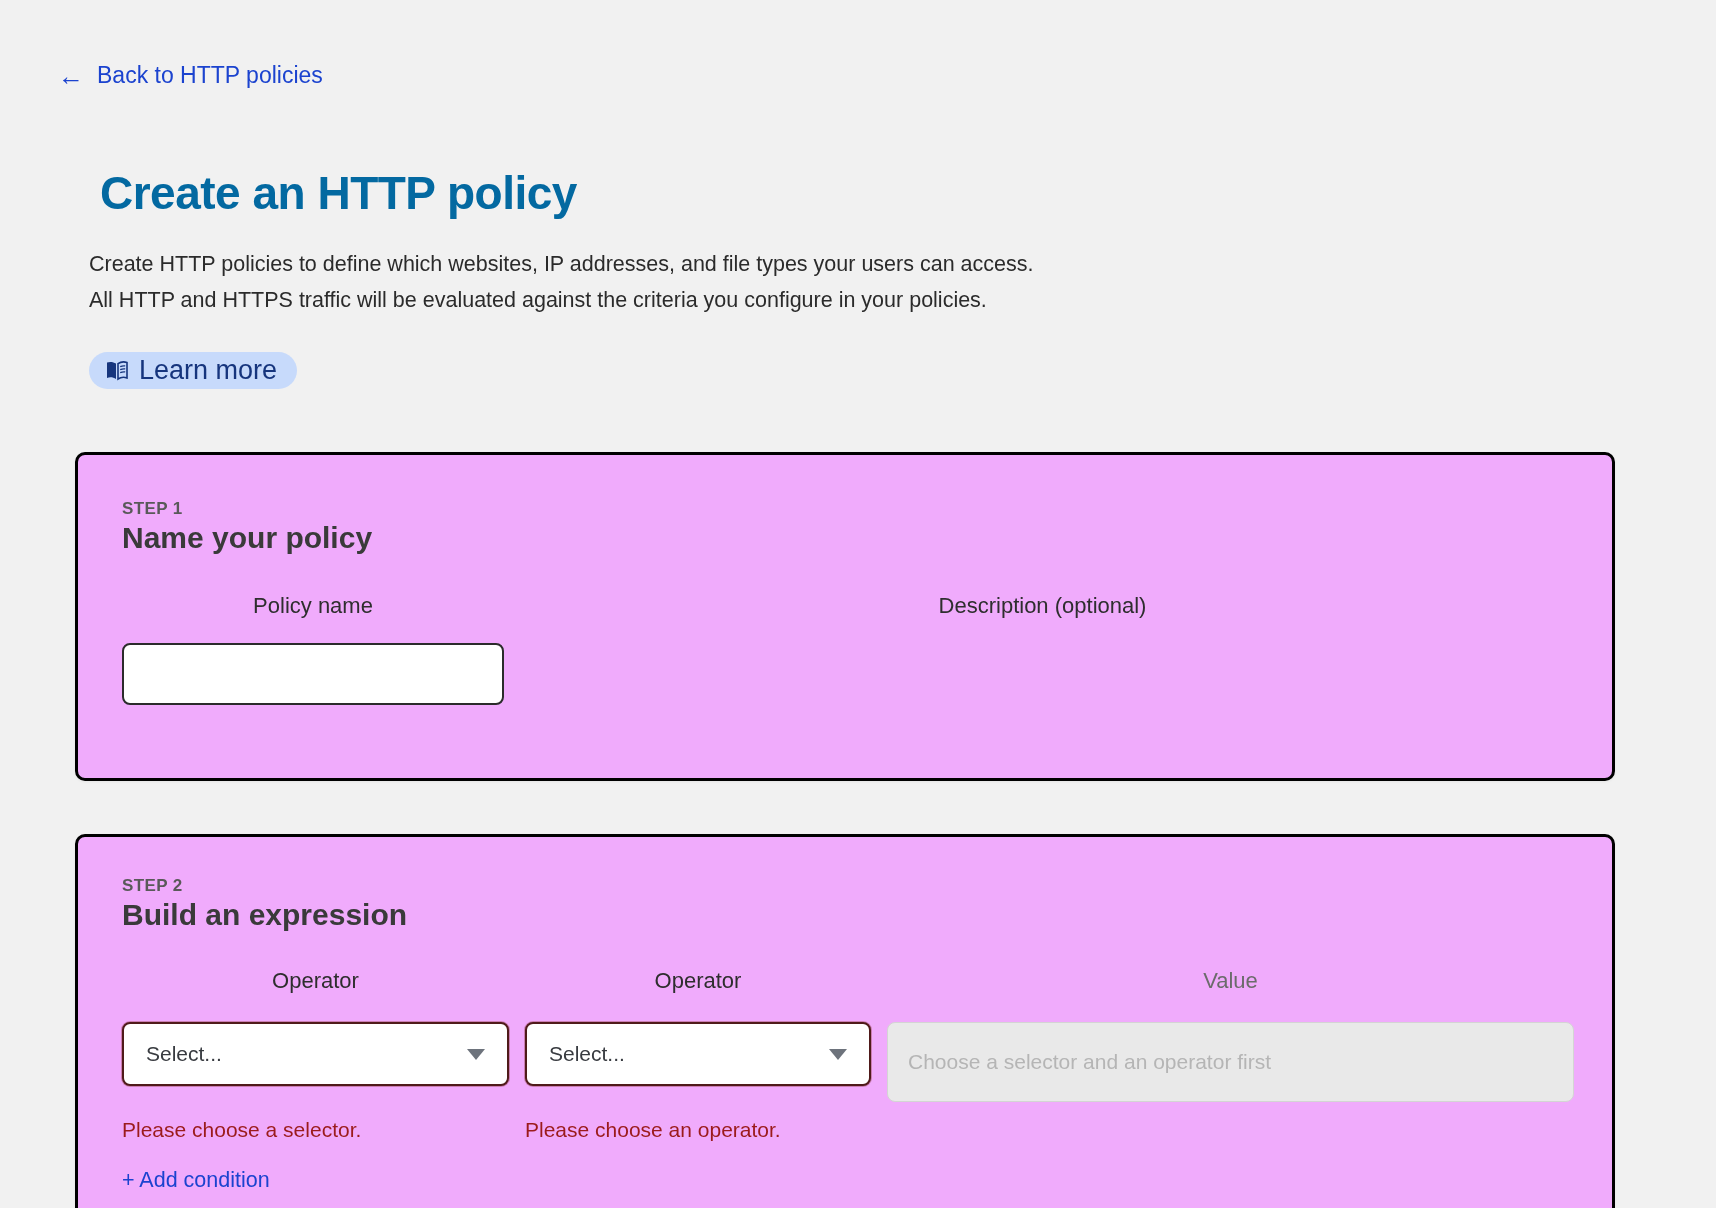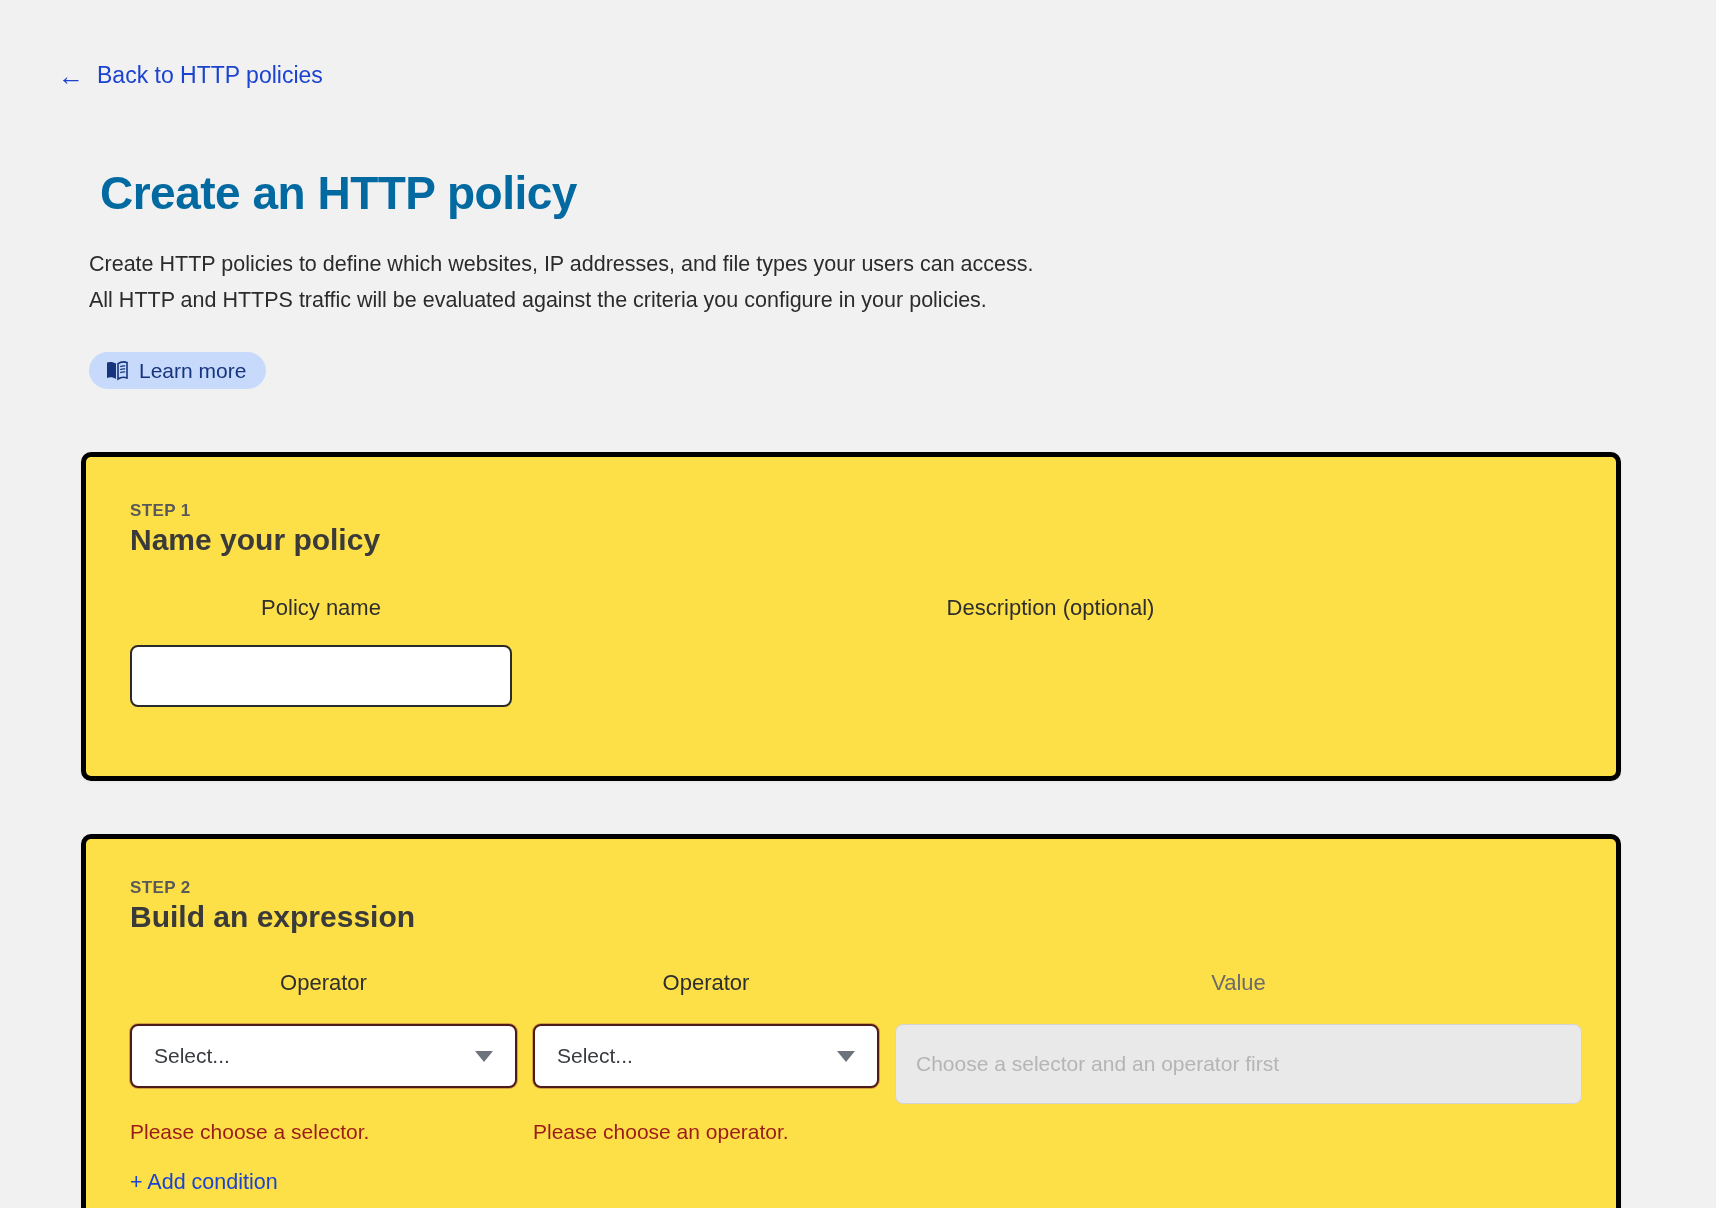--- a/index.html
+++ b/index.html
@@ -29,29 +29,29 @@
   }
   .page-desc {
     position: absolute; left: 89px; top: 246px;
     font-size: 21.5px; line-height: 36px; color: #2b2b2b;
   }
   .learn-more {
     position: absolute; left: 89px; top: 352px;
     height: 37px; padding: 0 20px 0 16px;
     display: inline-flex; align-items: center; gap: 10px;
     background: #c7dafb; border-radius: 19px; border: none;
-    color: #16357d; font-size: 21px; font-weight: 500;
+    color: #16357d; font-size: 27px; font-weight: 500;
     font-family: "Liberation Sans", sans-serif;
     cursor: pointer;
   }
 
   
   .card {
-    position: absolute; left: 81px; width: 1540px;
-    background: #fde047; border: 5px solid #000000; border-radius: 10px;
+    position: absolute; left: 75px; width: 1540px;
+    background: #f0abfc; border: 3px solid #000000; border-radius: 10px;
     box-shadow: 0 1px 3px rgba(0,0,0,0.05);
   }
   .card-step1 { top: 452px; height: 329px; padding: 44px; }
   .card-step2 { top: 834px; height: 430px; padding: 39px 44px; }
 
   .step-label {
     font-size: 17px; font-weight: 700; color: #595959; letter-spacing: 0.4px;
   }
   .card-heading {
     margin-top: 2px; font-size: 30px; font-weight: 700; color: #3a3a3a;

